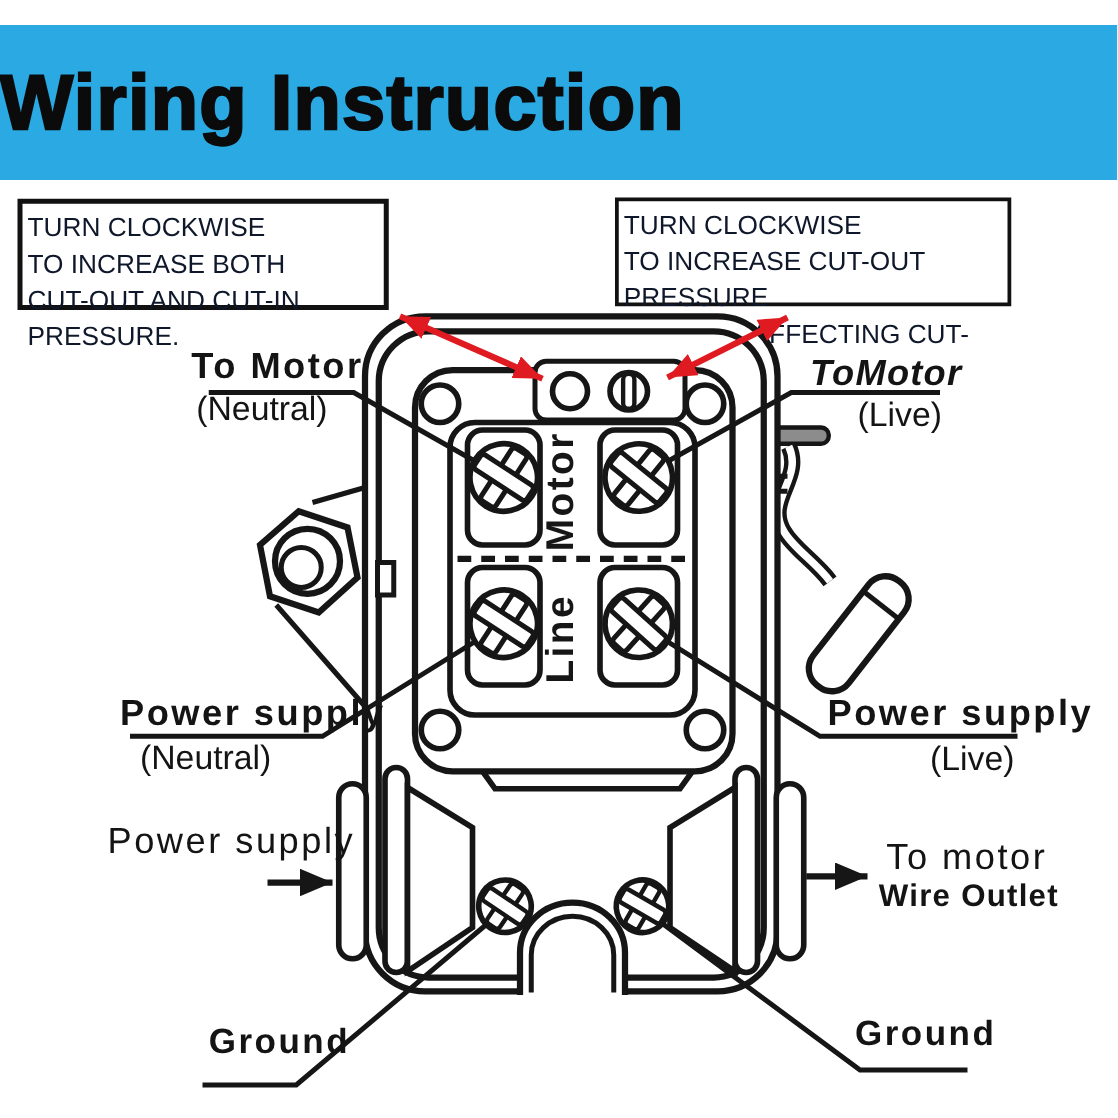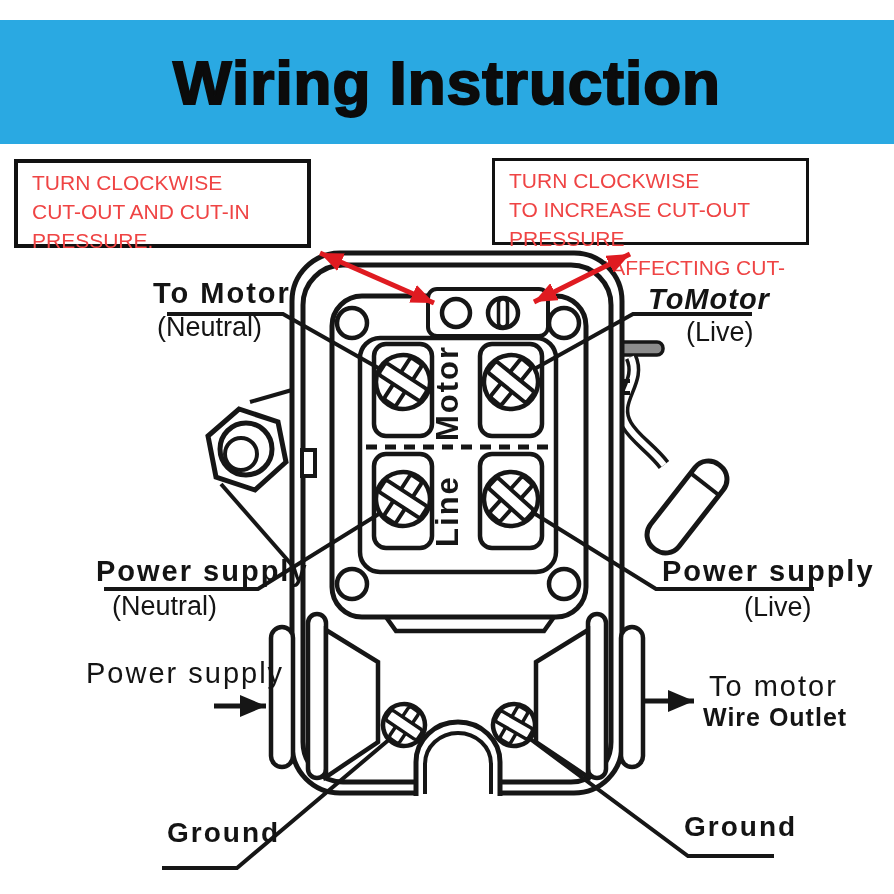--- a/index.html
+++ b/index.html
@@ -1,25 +1,25 @@
 <!DOCTYPE html>
 <html><head>
 <meta charset="utf-8">
 <style>
   html,body{margin:0;padding:0;background:#ffffff;}
   .page{position:relative;width:894px;height:894px;background:#ffffff;overflow:hidden;
         font-family:"Liberation Sans", sans-serif;color:#111;}
   
   .banner{position:absolute;left:0;top:20px;width:894px;height:124px;background:#2aa9e2;
-          display:flex;align-items:center;justify-content:center;}
+          display:flex;align-items:center;}
   .banner .title{font-size:62px;font-weight:bold;color:#0b0b0b;letter-spacing:1px;
                  -webkit-text-stroke:2px #0b0b0b;}
   
-  .callout{position:absolute;background:#fff;color:#ef4444;font-size:21px;line-height:29px;
-           padding:5px 12px 5px 14px;box-sizing:border-box;}
+  .callout{position:absolute;background:#fff;color:#0f172a;font-size:21px;line-height:29px;
+           padding:5px 12px 5px 4px;box-sizing:border-box;}
   .callout.left{left:14px;top:159px;width:297px;height:89px;border:4px solid #111;}
   .callout.right{left:492px;top:158px;width:317px;height:87px;border:3px solid #111;}
   
   .lbl{position:absolute;white-space:nowrap;color:#141414;text-align:center;}
   .b{font-weight:bold;}
   .lbl-tl-t{left:153px;top:277px;font-size:29px;letter-spacing:2px;}
   .lbl-tl-s{left:157px;top:312px;font-size:27px;}
   .lbl-tr-t{left:648px;top:283px;font-size:29px;letter-spacing:1px;font-style:italic;}
   .lbl-tr-s{left:686px;top:317px;font-size:27px;}
   .lbl-ml-t{left:96px;top:555px;font-size:29px;letter-spacing:2px;}
@@ -39,20 +39,21 @@
 <body>
 
 <div class="page">
 
   <div class="banner">
     <span class="title">Wiring Instruction</span>
   </div>
 
   <div class="callout left">
     <div>TURN CLOCKWISE</div>
+    <div>TO INCREASE BOTH</div>
     <div>CUT-OUT AND CUT-IN PRESSURE.</div>
   </div>
   <div class="callout right">
     <div>TURN CLOCKWISE</div>
     <div>TO INCREASE CUT-OUT PRESSURE</div>
     <div>WITHOUT AFFECTING CUT-IN.</div>
   </div>
 
   <svg width="894" height="894" viewBox="0 0 894 894">
     <defs>

